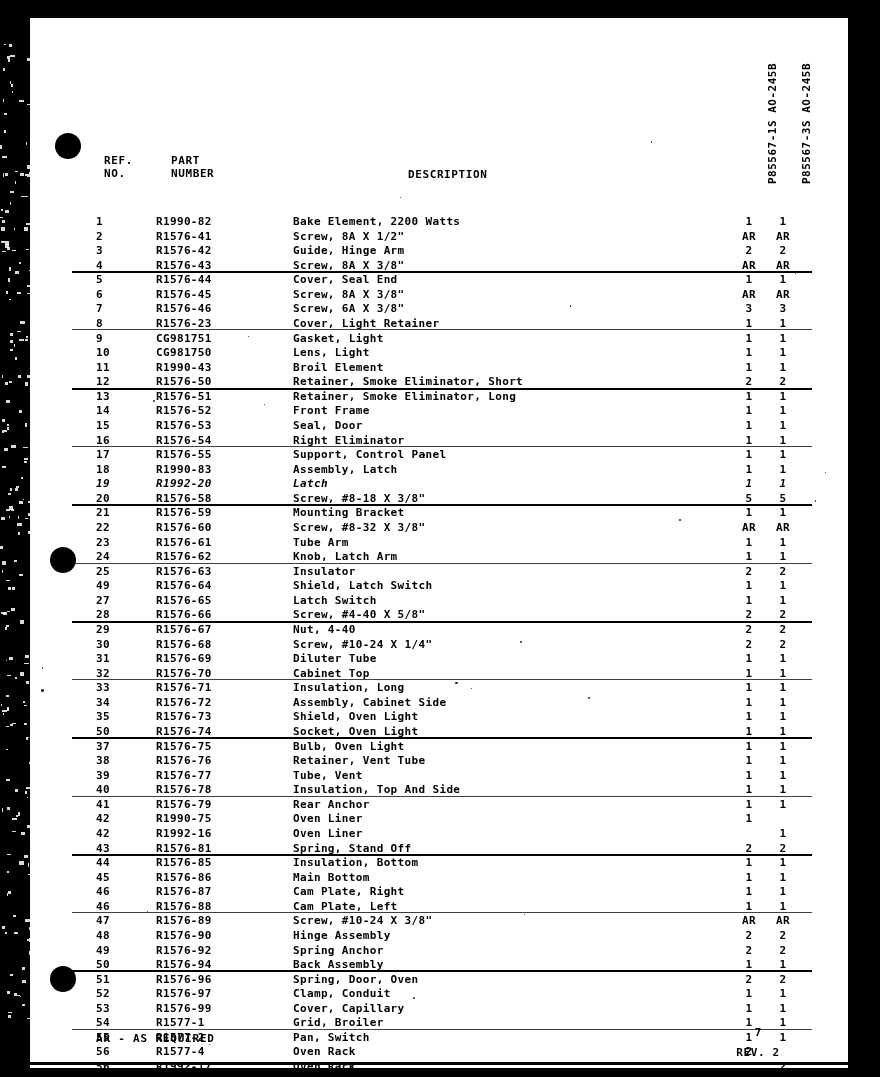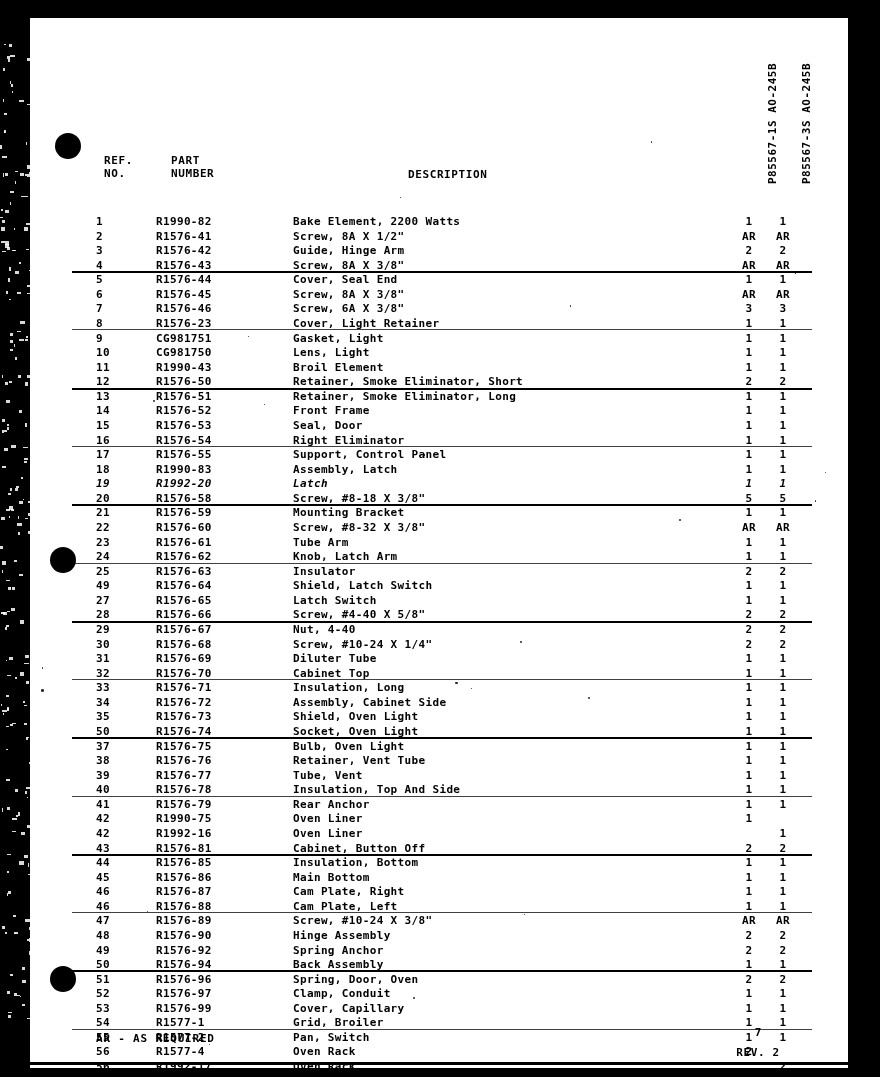--- a/index.html
+++ b/index.html
@@ -769,21 +769,21 @@
       <div class="row" style="top: 810.94px;">
         <span class="c-ref">42</span>
         <span class="c-part">R1992-16</span>
         <span class="c-desc">Oven Liner</span>
         <span class="c-q1"></span>
         <span class="c-q2">1</span>
       </div>
       <div class="row" style="top: 825.51px;">
         <span class="c-ref">43</span>
         <span class="c-part">R1576-81</span>
-        <span class="c-desc">Cabinet, Button Off</span>
+        <span class="c-desc">Spring, Stand Off</span>
         <span class="c-q1">2</span>
         <span class="c-q2">2</span>
       </div>
       <div class="grp-rule" style="top: 837.91px;"></div>
       <div class="row" style="top: 840.08px;">
         <span class="c-ref">44</span>
         <span class="c-part">R1576-85</span>
         <span class="c-desc">Insulation, Bottom</span>
         <span class="c-q1">1</span>
         <span class="c-q2">1</span>

